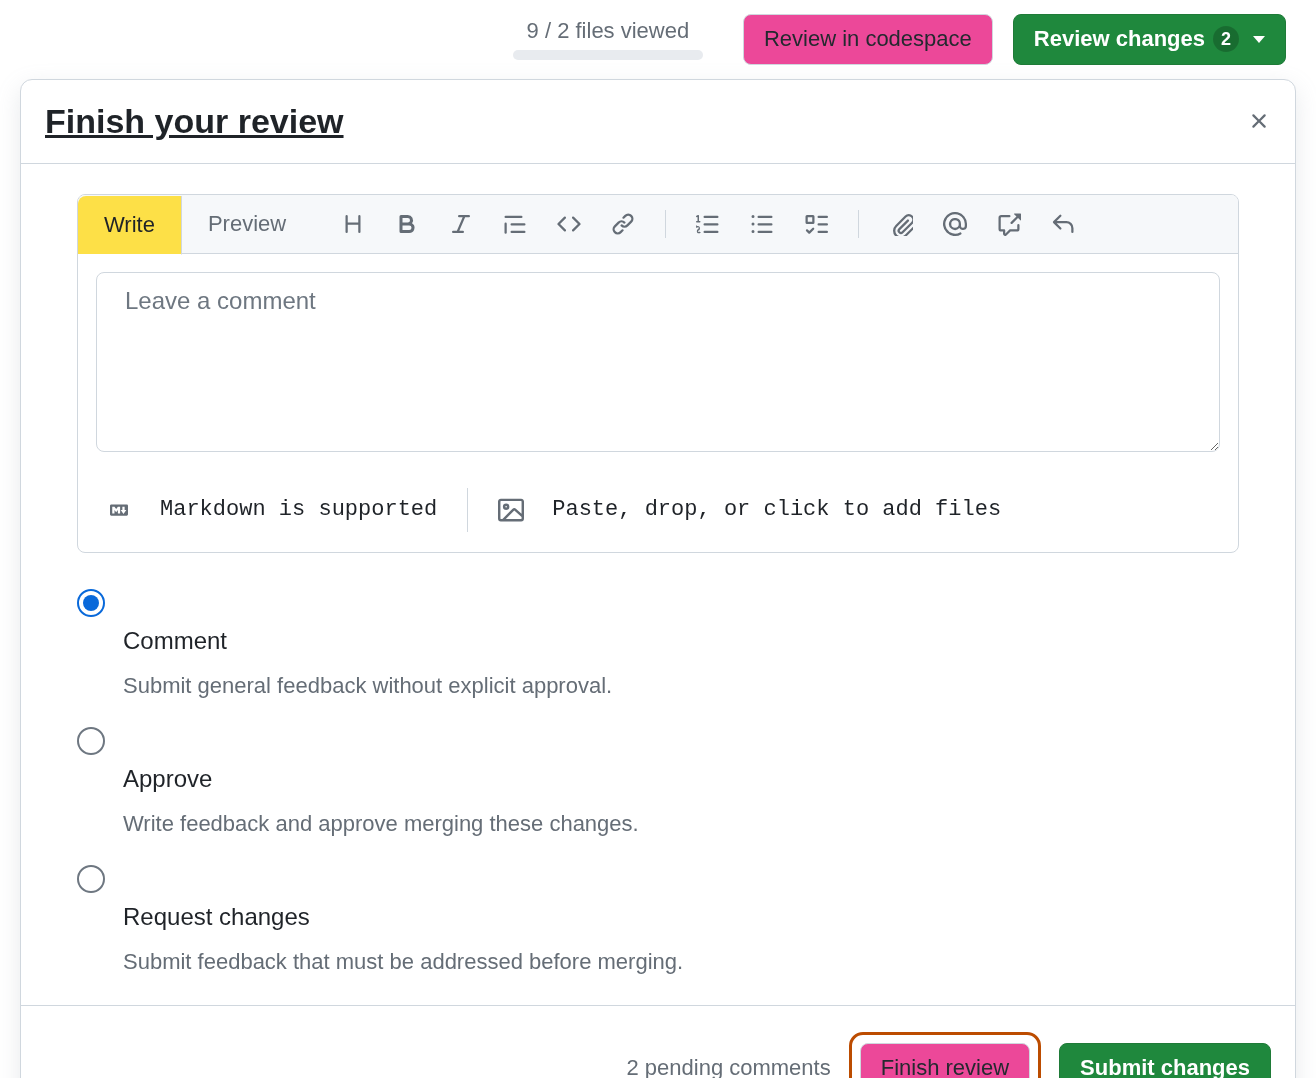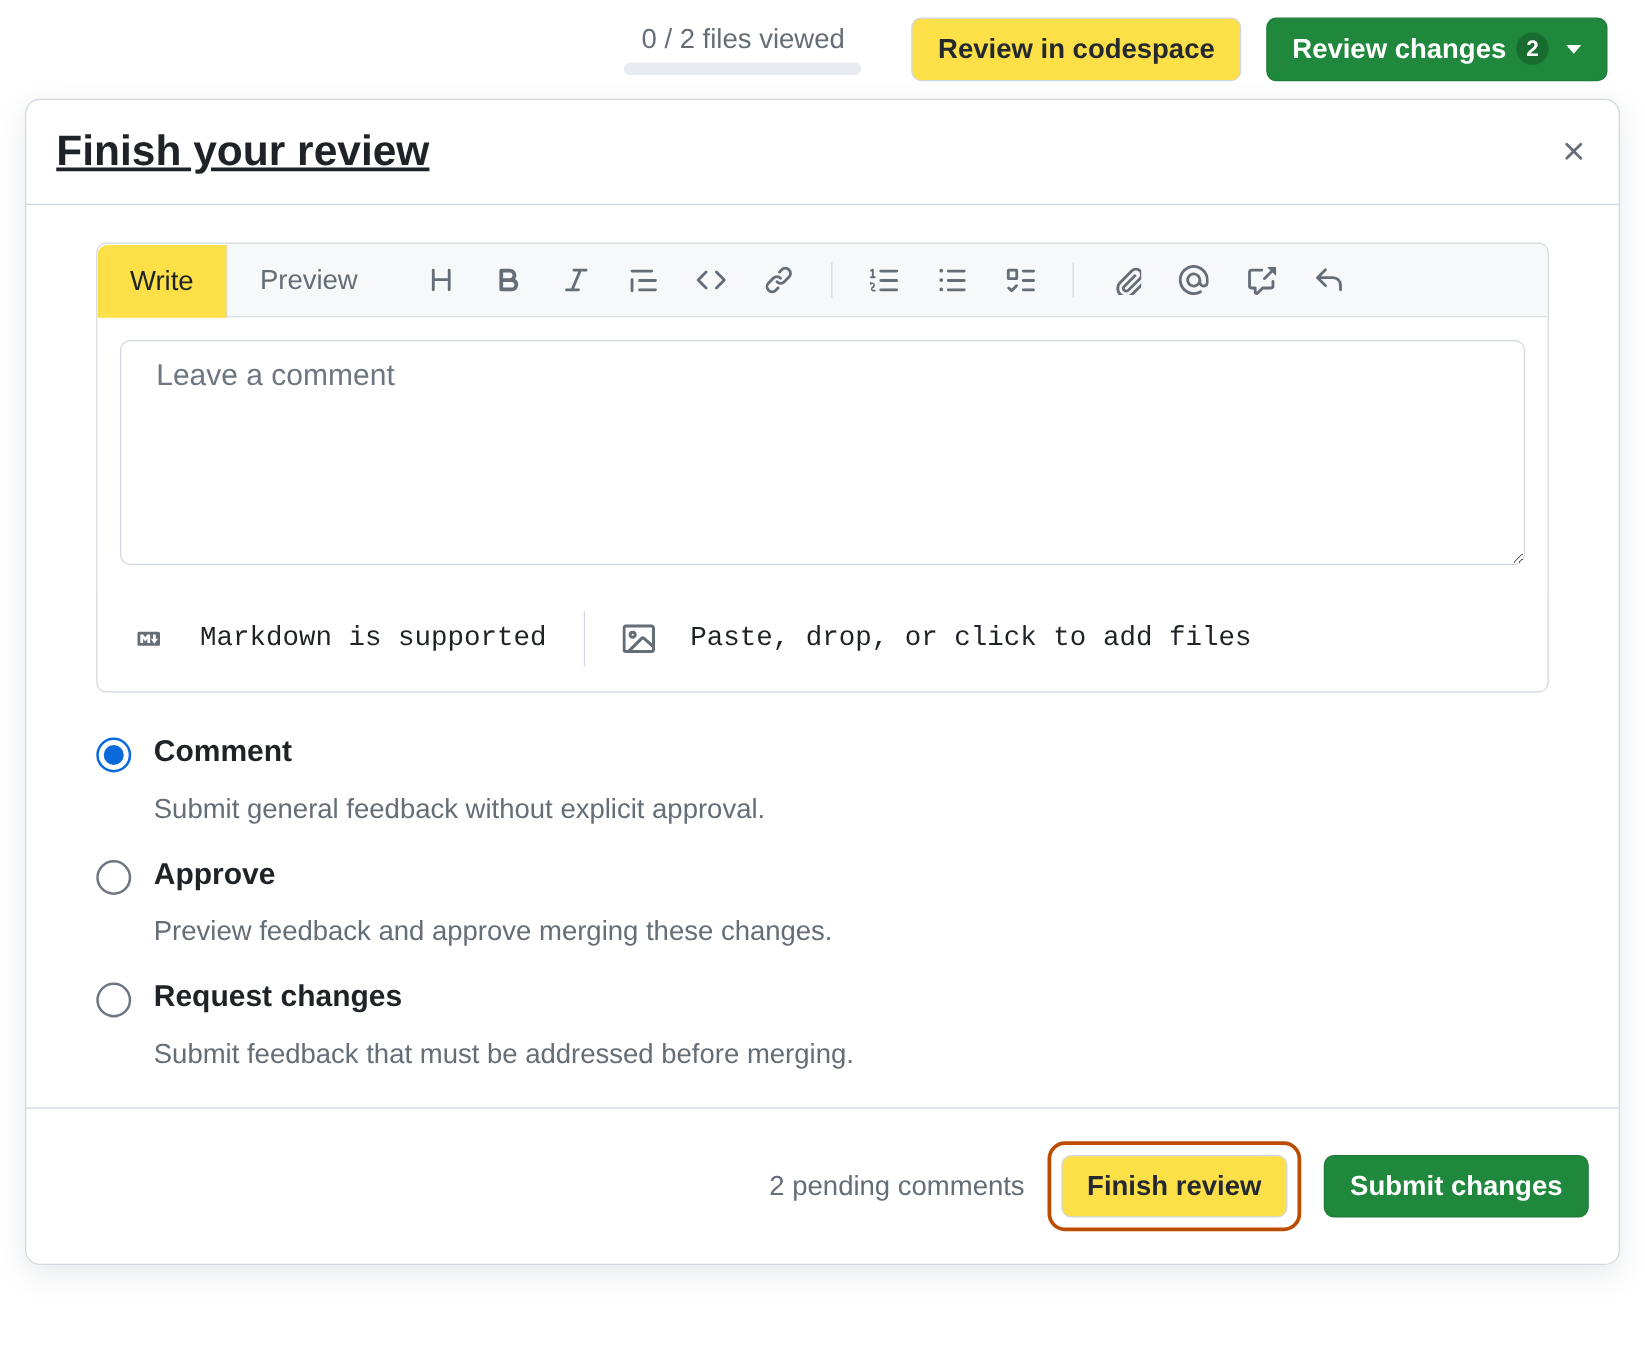--- a/index.html
+++ b/index.html
@@ -38,24 +38,24 @@
       border-radius: 6px;
       margin-top: 6px;
     }
 
     .btn {
       display: inline-flex;
       align-items: center;
       gap: 8px;
       padding: 10px 20px;
       font-size: 22px;
-      font-weight: 700;
+      font-weight: 400;
       border-radius: 8px;
       border: 1px solid #d0d7de;
-      background: #fde047;
+      background: #ec4899;
       color: #24292f;
       cursor: pointer;
       line-height: 1.3;
     }
     .btn-primary {
       background: #1f883d;
       border-color: #1f7b38;
       color: #ffffff;
       font-weight: 600;
     }
@@ -217,21 +217,22 @@
     }
     .radio-option.selected .radio-dot::after {
       content: "";
       position: absolute;
       inset: 4px;
       background: #0969da;
       border-radius: 50%;
     }
     .radio-label {
       font-size: 24px;
-      font-weight: 700;
+      font-weight: 400;
+      margin-top: 40px;
     }
     .radio-desc {
       font-size: 22px;
       color: #656d76;
       margin-top: 18px;
       font-weight: 400;
     }
 
     .panel-footer {
       border-top: 1px solid #d0d7de;
@@ -250,21 +251,21 @@
       border: 3px solid #bc4c00;
       border-radius: 14px;
       padding: 8px;
     }
   </style>
 </head>
 <body>
 
 <div class="topbar">
   <div class="files-viewed-wrap">
-    <span class="files-viewed">0 / 2 files viewed</span>
+    <span class="files-viewed">9 / 2 files viewed</span>
     <div class="progress-bar"></div>
   </div>
   <button class="btn">
     <span>Review in codespace</span>
   </button>
   <button class="btn btn-primary">
     <span>Review changes</span>
     <span class="counter">2</span>
     <span class="caret"></span>
   </button>
@@ -384,21 +385,21 @@
         <span class="radio-dot"></span>
         <span>
           <div class="radio-label">Comment</div>
           <div class="radio-desc">Submit general feedback without explicit approval.</div>
         </span>
       </label>
       <label class="radio-option">
         <span class="radio-dot"></span>
         <span>
           <div class="radio-label">Approve</div>
-          <div class="radio-desc">Preview feedback and approve merging these changes.</div>
+          <div class="radio-desc">Write feedback and approve merging these changes.</div>
         </span>
       </label>
       <label class="radio-option">
         <span class="radio-dot"></span>
         <span>
           <div class="radio-label">Request changes</div>
           <div class="radio-desc">Submit feedback that must be addressed before merging.</div>
         </span>
       </label>
     </div>

